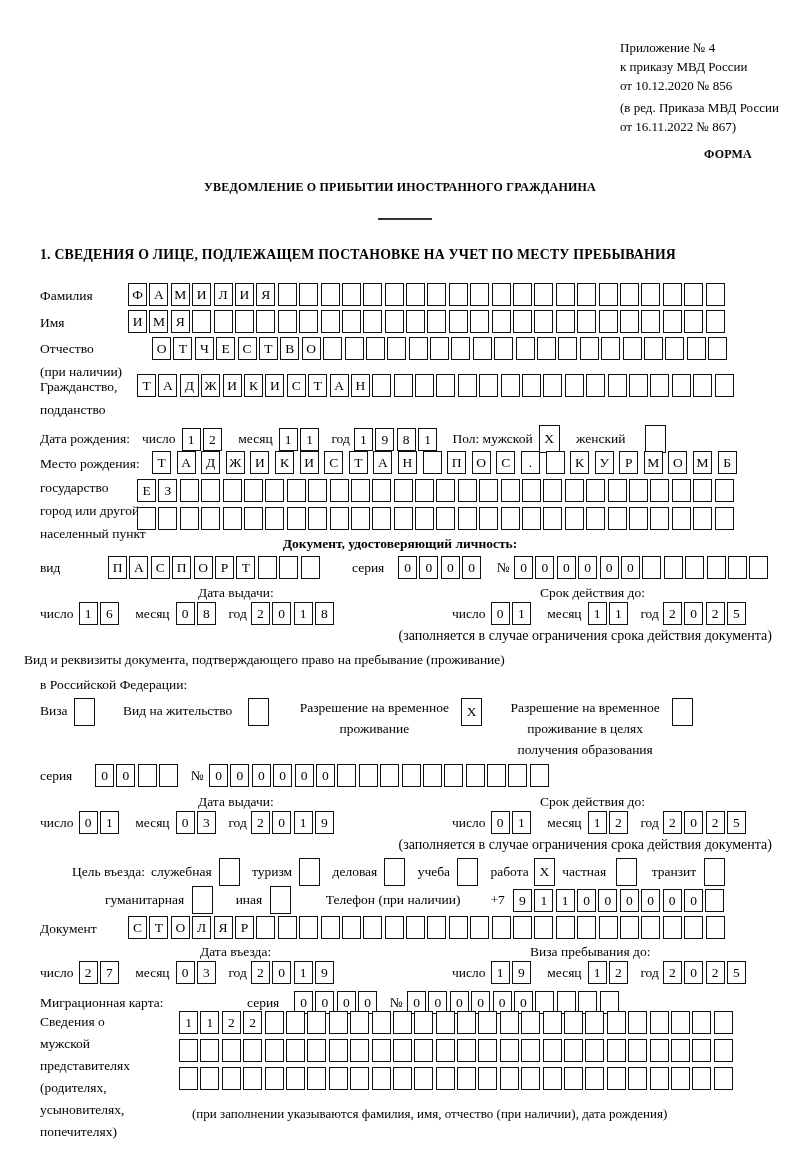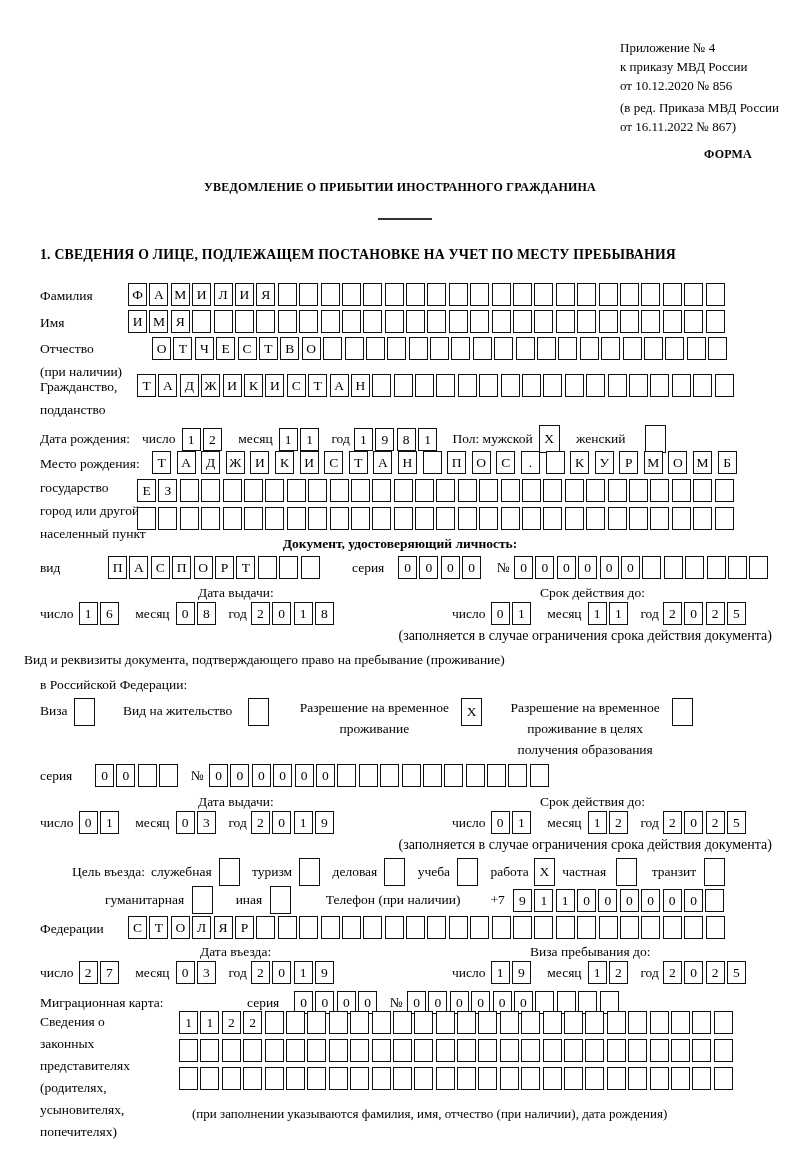--- a/index.html
+++ b/index.html
@@ -519,21 +519,21 @@
         <span class="cell">0</span>
         <span class="cell">0</span>
         <span class="cell">0</span>
         <span class="cell">0</span>
         <span class="cell">0</span>
         <span class="cell">0</span>
         <span class="cell"></span>
       </span>
   </div>
 
-  <div class="abs lbl" style="left:40px;top:921px;">Федерации</div>
+  <div class="abs lbl" style="left:40px;top:921px;">Документ</div>
   <div class="abs cells" style="left:128px;top:916px;">
       <span class="cell">С</span>
       <span class="cell">Т</span>
       <span class="cell">О</span>
       <span class="cell">Л</span>
       <span class="cell">Я</span>
       <span class="cell">Р</span>
       <span class="cell"></span>
       <span class="cell"></span>
       <span class="cell"></span>
@@ -616,21 +616,21 @@
       <span class="cell">0</span>
       <span class="cell">0</span>
       <span class="cell">0</span>
       <span class="cell"></span>
       <span class="cell"></span>
       <span class="cell"></span>
       <span class="cell"></span>
     </div>
 
   <div class="abs lbl" style="left:40px;top:1014px;">Сведения о</div>
-  <div class="abs lbl" style="left:40px;top:1036px;">законных</div>
+  <div class="abs lbl" style="left:40px;top:1036px;">мужской</div>
   <div class="abs lbl" style="left:40px;top:1058px;">представителях</div>
   <div class="abs lbl" style="left:40px;top:1080px;">(родителях,</div>
   <div class="abs lbl" style="left:40px;top:1102px;">усыновителях,</div>
   <div class="abs lbl" style="left:40px;top:1124px;">попечителях)</div>
 
   <div class="abs cells" style="left:179px;top:1011px;">
       <span class="cell">1</span>
       <span class="cell">1</span>
       <span class="cell">2</span>
       <span class="cell">2</span>

